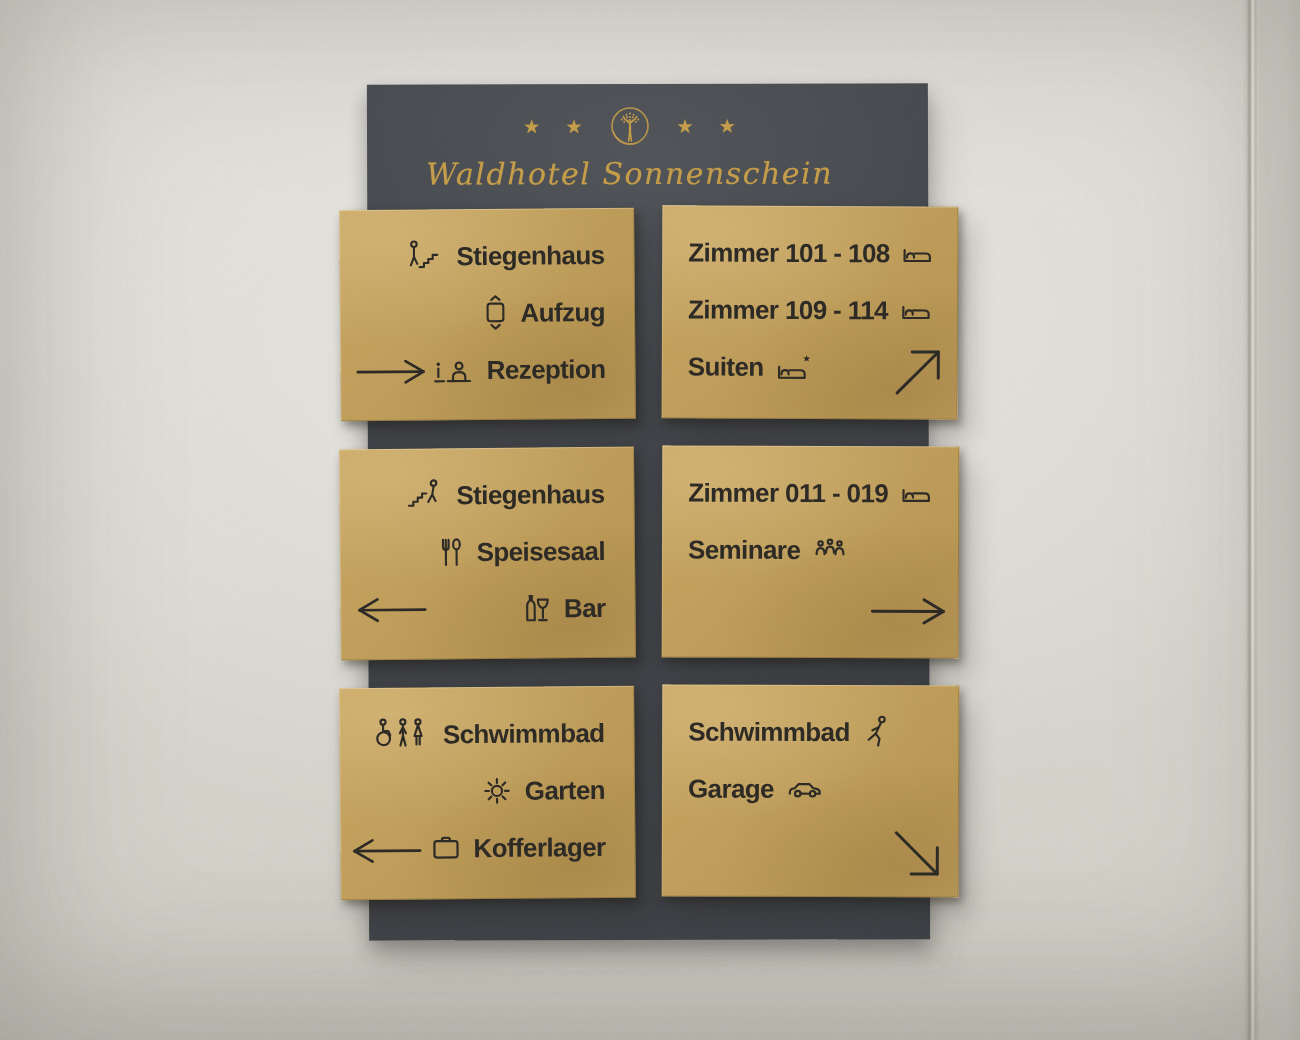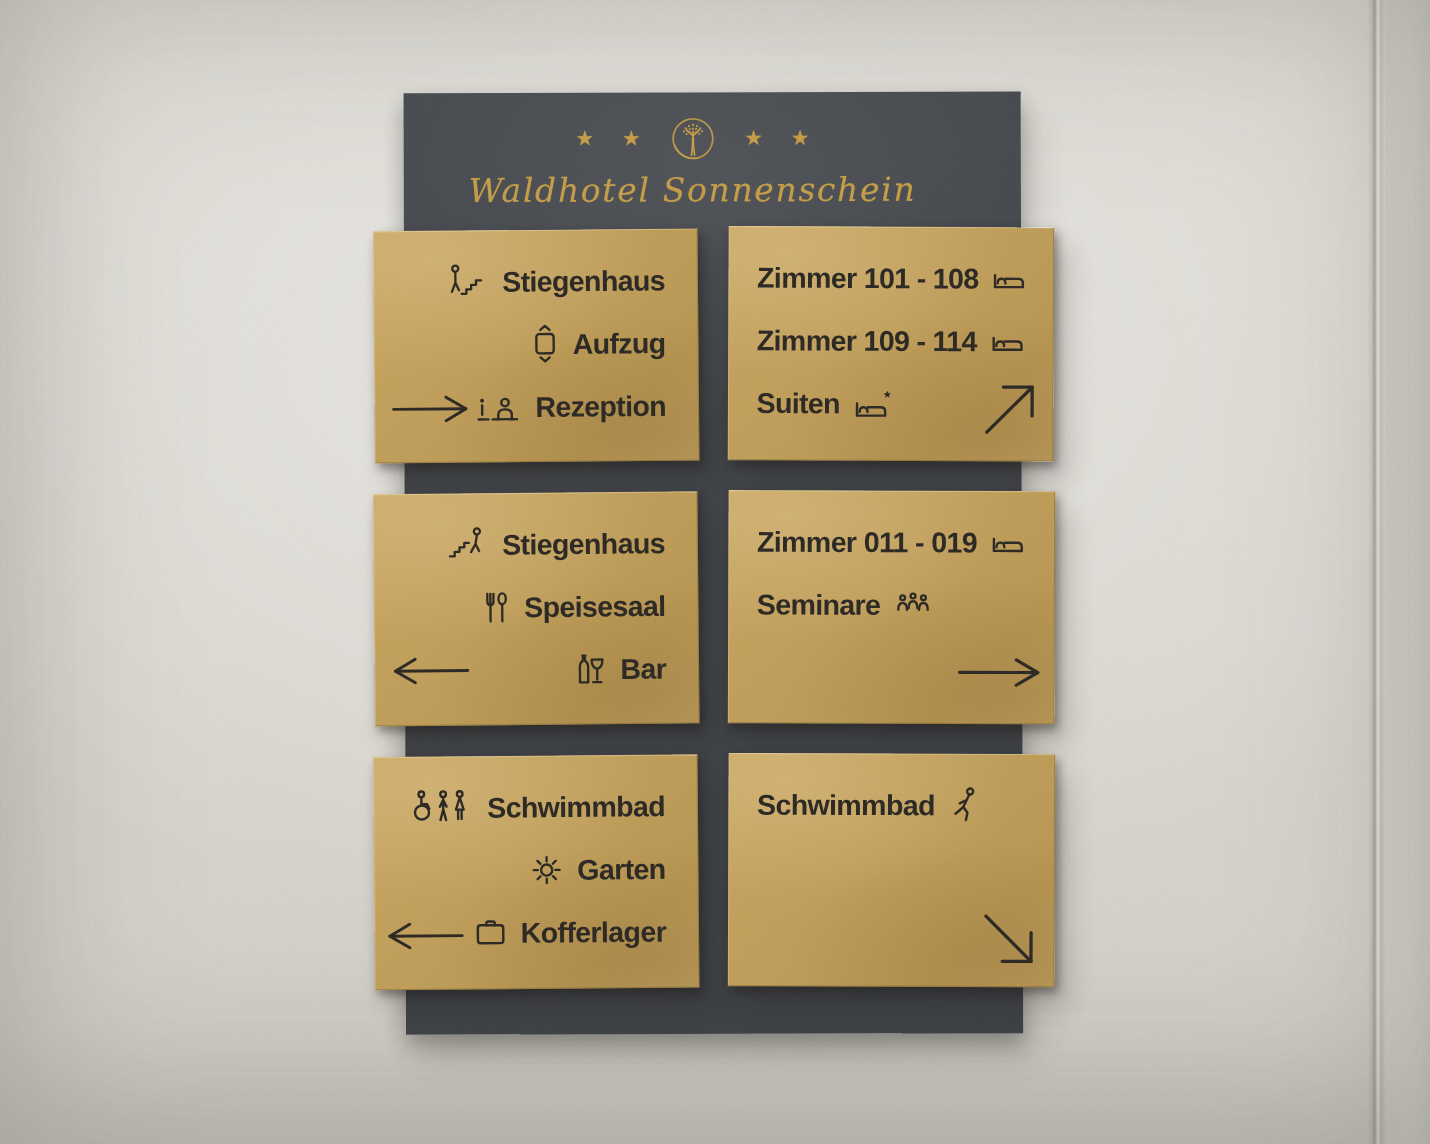--- a/index.html
+++ b/index.html
@@ -316,20 +316,31 @@
     <div class="row">
       <span class="label">Schwimmbad</span>
       <span class="icon">
         <svg width="27" height="34" viewBox="0 0 28 36">
           <circle class="stroke" cx="19.5" cy="4.5" r="2.9"></circle>
           <path class="stroke" d="M18.5 8 L13 19.5 M16.5 12.5 L9.5 16"></path>
           <path class="stroke" d="M13 19.5 L5.5 26 M13 19.5 L17 25 L15.5 32"></path>
         </svg>
       </span>
     </div>
+    <div class="row">
+      <span class="label">Garage</span>
+      <span class="icon">
+        <svg width="36" height="20" viewBox="0 0 38 20">
+          <path class="stroke" d="M3 15 Q2.2 9.8 8 9.4 L12.3 4.8 H23.5 L28 9.4 Q34.6 9.8 34.6 13.6 V15 H31"></path>
+          <circle class="stroke" cx="11.4" cy="15" r="2.9"></circle>
+          <circle class="stroke" cx="27" cy="15" r="2.9"></circle>
+          <path class="stroke" d="M14.5 15 H24"></path>
+        </svg>
+      </span>
+    </div>
     <div class="arrow arr-p6">
       <svg width="56" height="56" viewBox="0 0 60 60">
         <path class="astroke" d="M8 8 L52 52"></path>
         <path class="astroke" d="M24 52 H52 V24"></path>
       </svg>
     </div>
   </div>
 
   <svg class="noise" width="1300" height="1040">
     <filter id="grain">

